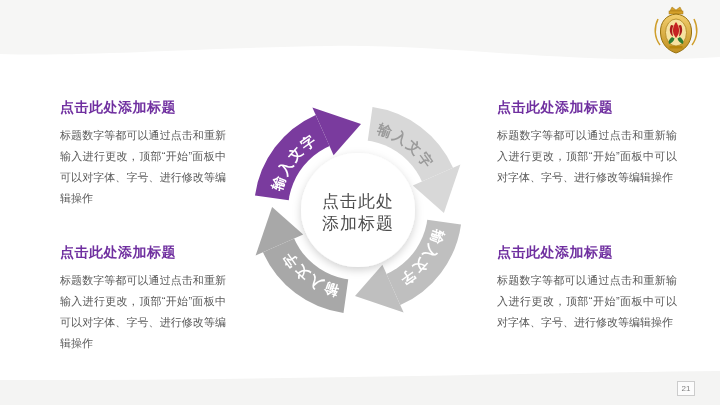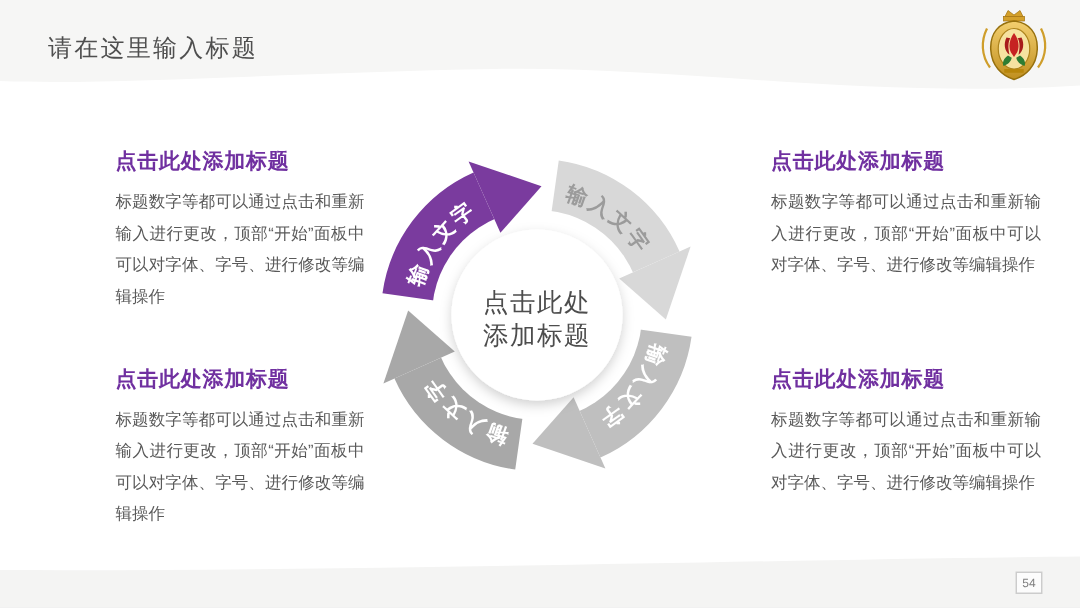--- a/index.html
+++ b/index.html
@@ -10,21 +10,21 @@
   }
   svg.header-shape, svg.footer-shape { position:absolute; left:0; display:block; }
   svg.header-shape { top:0; }
   svg.footer-shape { top:365px; }
   .slide-title {
     position:absolute; left:32px; top:22px;
     font-size:16px; color:#4f4f4f; letter-spacing:1.5px;
   }
   svg.logo { position:absolute; left:650px; top:5px; width:52px; height:52px; }
 
-  .block { position:absolute;margin-left:17px; }
+  .block { position:absolute; }
   .block.tl { left:60px; top:99px;  width:166px; }
   .block.bl { left:60px; top:244px; width:166px; }
   .block.tr { left:497px; top:99px;  width:180px; }
   .block.br { left:497px; top:244px; width:180px; }
   .block-heading {
     font-size:14px; font-weight:bold; color:#7030a0;
     letter-spacing:0.5px; margin-bottom:8px;
   }
   .block-body {
     font-size:11px; line-height:21px; color:#595959;
@@ -53,21 +53,20 @@
 <div class="slide">
 
   <svg class="header-shape" width="720" height="80" viewBox="0 0 720 80">
     <path d="M0,0 H720 V57 C580,66 450,44 330,46 C200,48 80,57 0,54 Z" fill="#f6f6f5"></path>
   </svg>
 
   <svg class="footer-shape" width="720" height="40" viewBox="0 0 720 40">
     <path d="M0,15 C240,16 520,8 720,6 L720,40 H0 Z" fill="#f4f4f3"></path>
   </svg>
 
-  <div class="slide-title">请在这里输入标题</div>
 
   <svg class="logo" viewBox="0 0 52 52">
     <defs>
       <linearGradient id="gold" x1="0" y1="0" x2="0" y2="1">
         <stop offset="0" stop-color="#f3cf6f"></stop>
           <stop offset="1" stop-color="#c08f1f"></stop>
       </linearGradient>
     </defs>
     <g>
       <path d="M8,14 C4,22 4,32 10,40" stroke="#cf9e2b" stroke-width="1.5" fill="none"></path>
@@ -138,15 +137,15 @@
     </text>
     <text class="arc-label" dominant-baseline="central" fill="#ffffff">
       <textPath href="#tp3" startOffset="50%" text-anchor="middle">输入文字</textPath>
     </text>
 
     <text class="center-text" x="0" y="-3">点击此处</text>
     <text class="center-text" x="0" y="19">添加标题</text>
   </svg>
 
 
-  <div class="page-number">54</div>
+  <div class="page-number">21</div>
 
 </div>
 
 </body></html>

